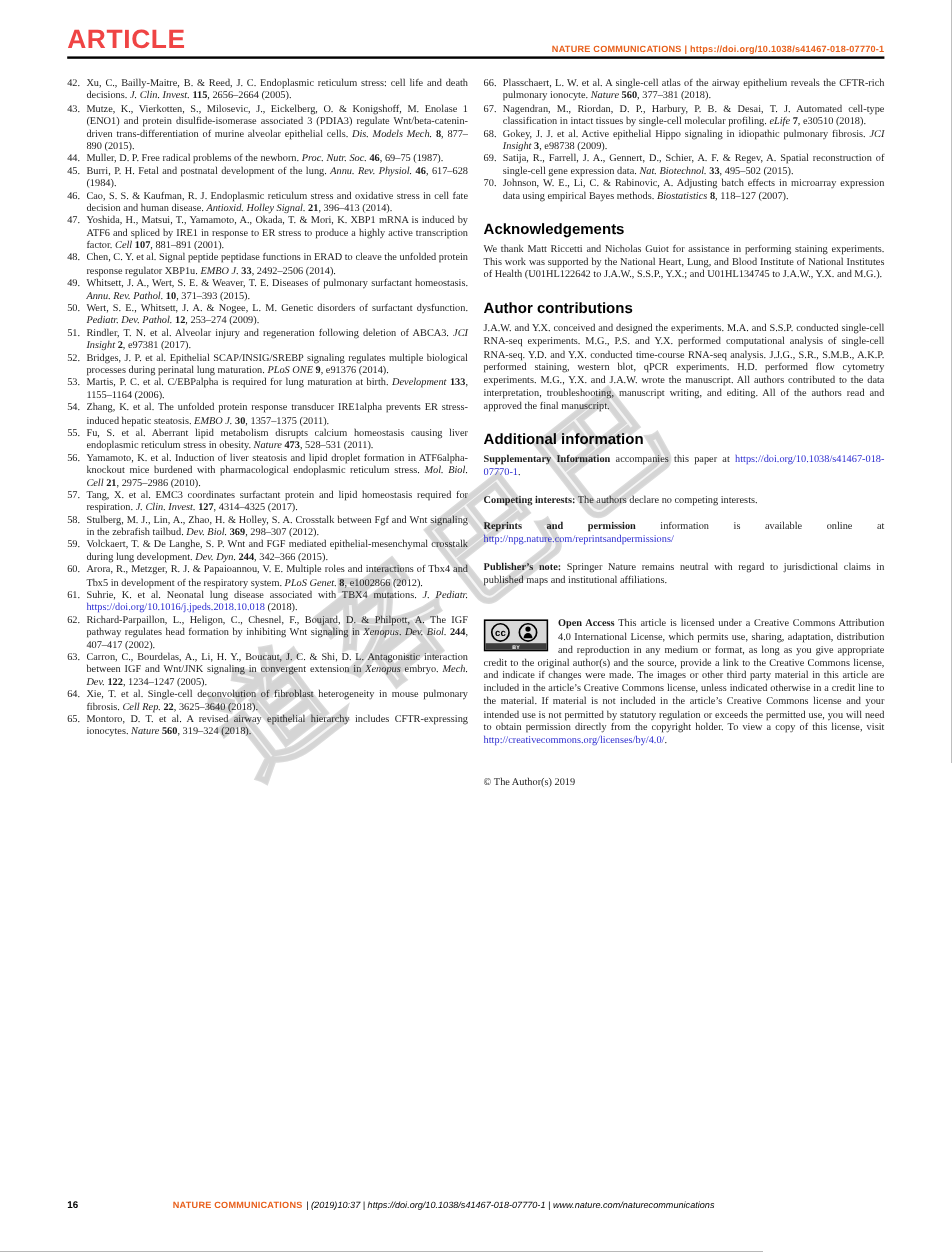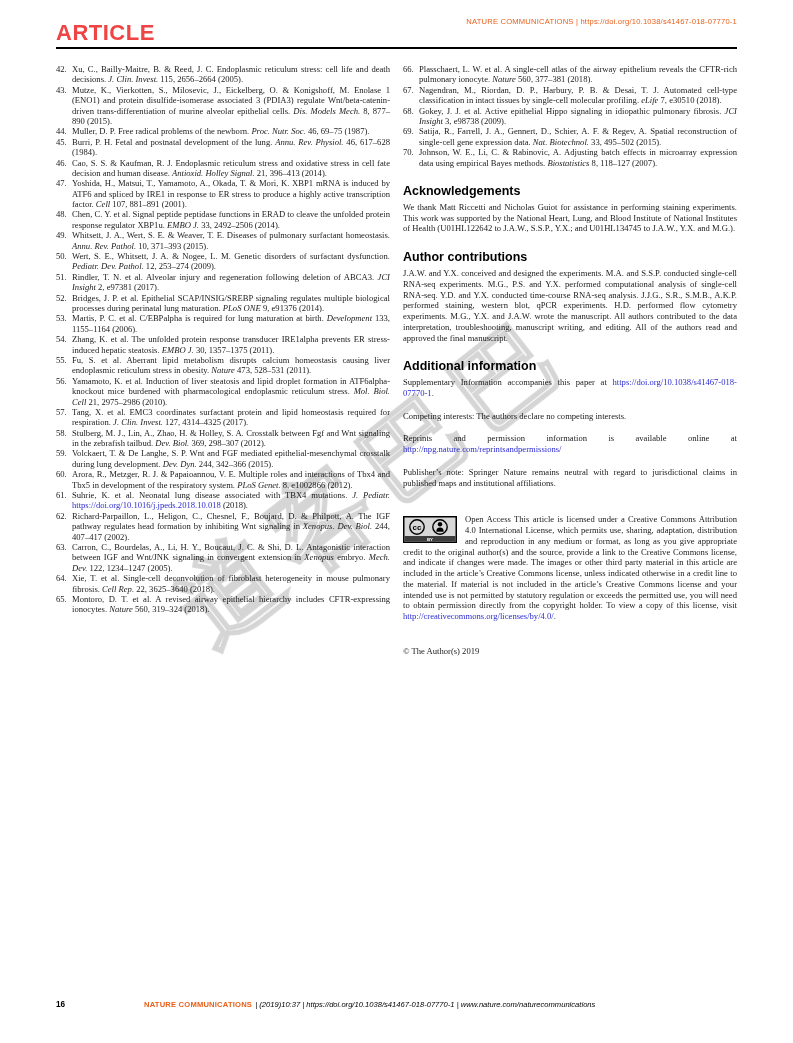--- a/index.html
+++ b/index.html
@@ -9,31 +9,31 @@
   .watermark{position:absolute;left:150px;top:570px;z-index:0;white-space:nowrap;
     transform:rotate(-38deg);transform-origin:0 0;
     font-family:"DejaVu Sans", sans-serif;font-weight:bold;font-size:100px;letter-spacing:16px;
     color:rgba(190,190,190,0.16);-webkit-text-stroke:2px rgba(175,175,175,0.45);
     pointer-events:none;}
   
   .hdr{position:absolute;left:56px;right:56px;top:18px;height:28px;z-index:1;
        display:flex;justify-content:space-between;align-items:flex-end;
        font-family:"Liberation Sans", sans-serif;}
   .hdr-article{font-size:22px;font-weight:bold;letter-spacing:.5px;color:#ef4444;}
-  .hdr-journal{font-size:7.6px;font-weight:normal;color:#e8601c;padding-bottom:20px;letter-spacing:.2px;}
+  .hdr-journal{font-size:7.6px;font-weight:bold;color:#e8601c;padding-bottom:1px;letter-spacing:.2px;}
   .hdr-rule{position:absolute;left:56px;right:56px;top:47px;border-top:2px solid #000;z-index:1;}
   
   .columns{position:absolute;left:56px;top:64px;width:681px;display:flex;gap:13px;z-index:1;}
   .col{width:334px;}
   
   .ref{display:flex;font-size:8.6px;line-height:1.21;}
   .ref-num{width:16px;flex:none;}
   .ref-body{flex:1;text-align:justify;}
   .it{font-style:italic}
-  .bd{font-weight:normal}
+  .bd{font-weight:bold}
   .lnk{color:#2b2bd0}
   
   h2{font-family:"Liberation Sans", sans-serif;font-size:12.5px;font-weight:bold;color:#000;
      margin:16px 0 4px 0;}
   .body{font-size:8.6px;line-height:1.25;text-align:justify;margin:0 0 10px 0;}
   .info-para{margin-bottom:12px;}
   
   .open-access{margin-top:26px;}
   .cc-badge{float:left;width:54px;height:27px;margin:2px 8px 1px 0;}
   .oa-text{font-size:8.6px;line-height:1.25;text-align:justify;}

